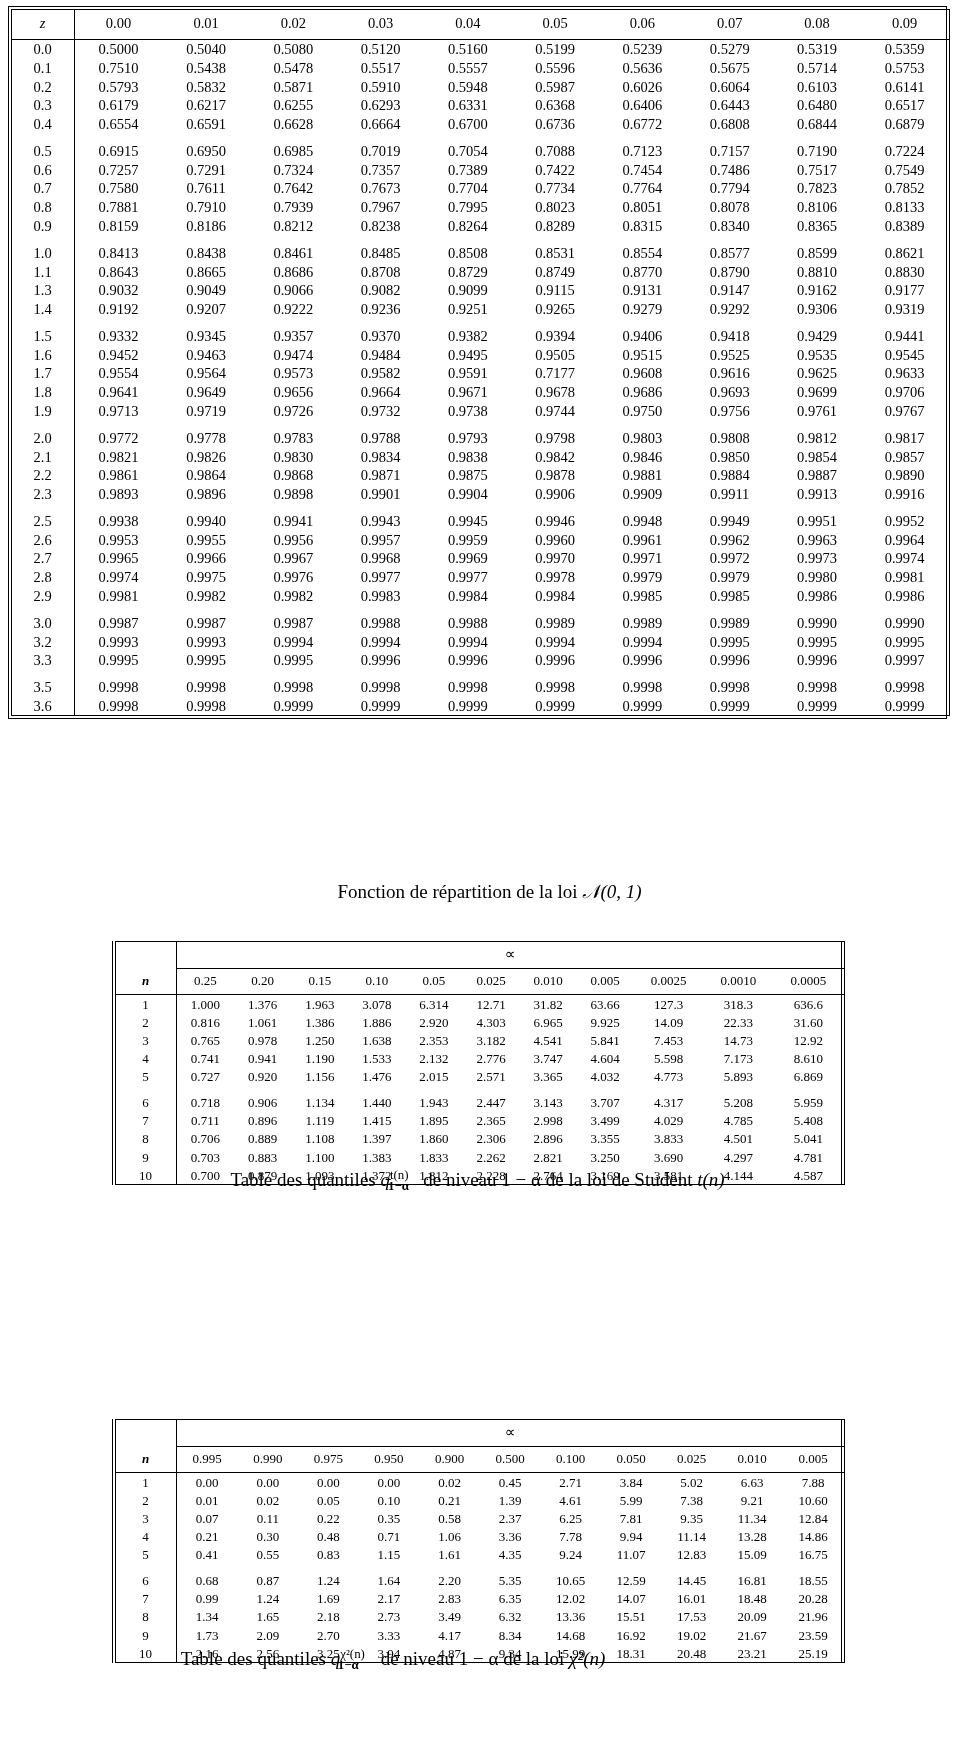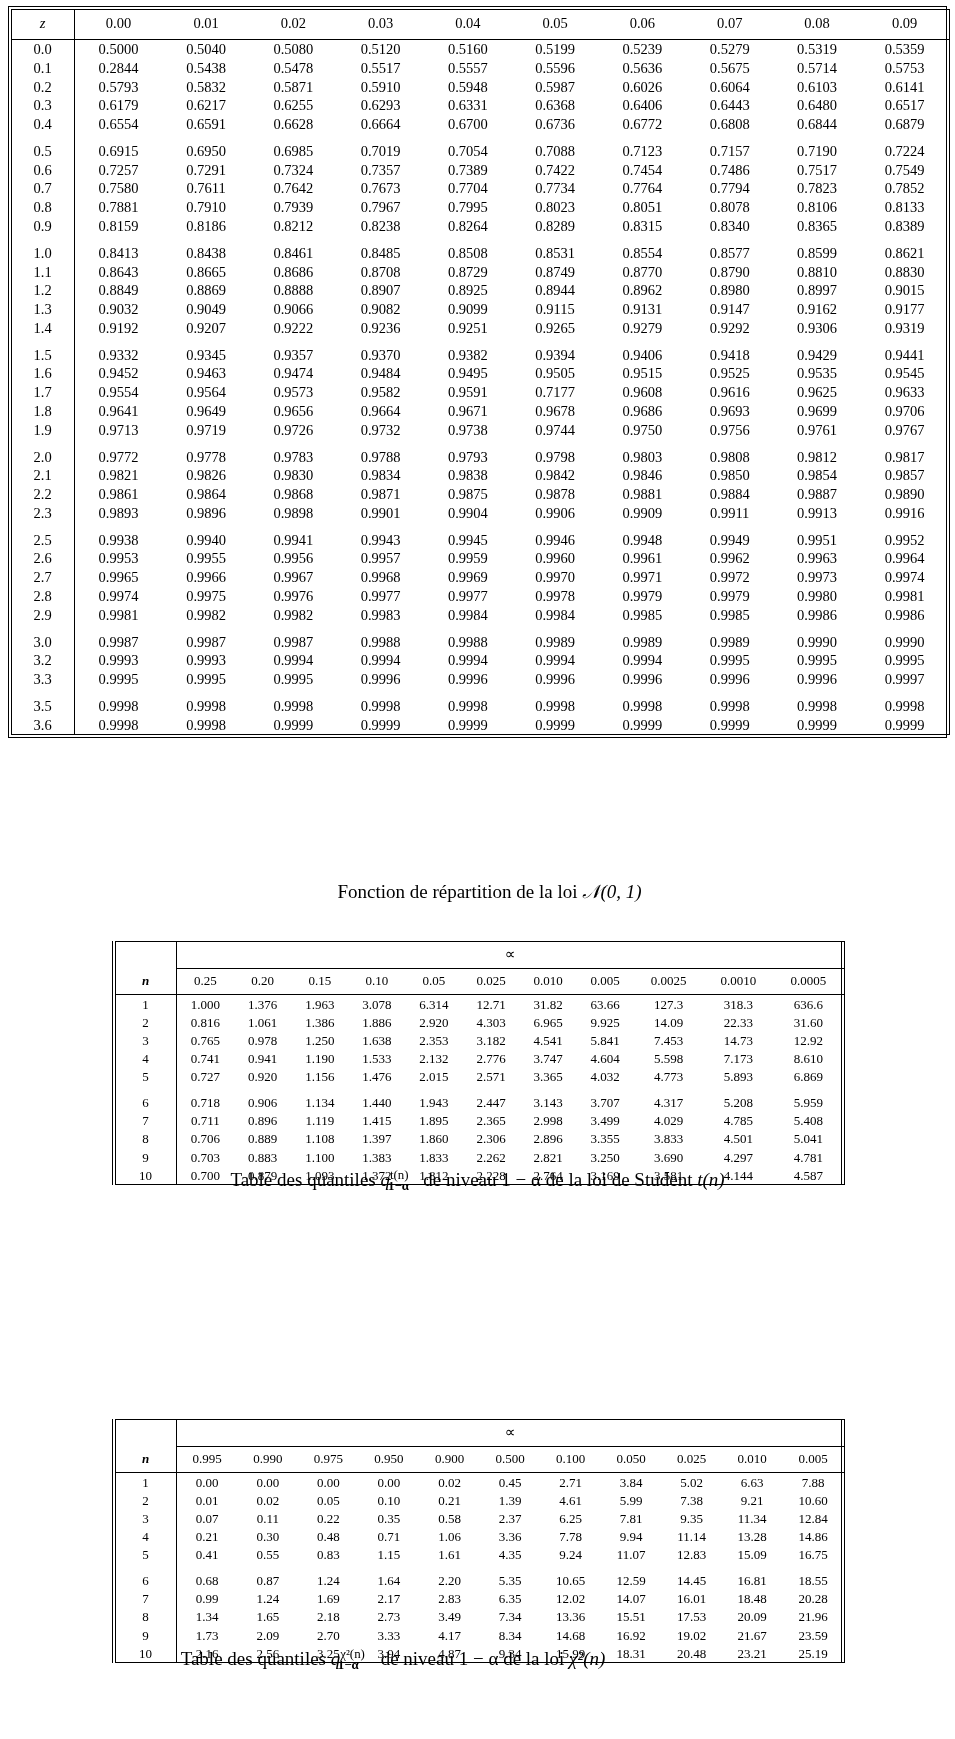--- a/index.html
+++ b/index.html
@@ -146,21 +146,21 @@
             <td>0.5120</td>
             <td>0.5160</td>
             <td>0.5199</td>
             <td>0.5239</td>
             <td>0.5279</td>
             <td>0.5319</td>
             <td>0.5359</td>
           </tr>
           <tr>
             <td class="zval">0.1</td>
-            <td>0.2844</td>
+            <td>0.7510</td>
             <td>0.5438</td>
             <td>0.5478</td>
             <td>0.5517</td>
             <td>0.5557</td>
             <td>0.5596</td>
             <td>0.5636</td>
             <td>0.5675</td>
             <td>0.5714</td>
             <td>0.5753</td>
           </tr>
@@ -286,33 +286,20 @@
             <td>0.8643</td>
             <td>0.8665</td>
             <td>0.8686</td>
             <td>0.8708</td>
             <td>0.8729</td>
             <td>0.8749</td>
             <td>0.8770</td>
             <td>0.8790</td>
             <td>0.8810</td>
             <td>0.8830</td>
-          </tr>
-          <tr>
-            <td class="zval">1.2</td>
-            <td>0.8849</td>
-            <td>0.8869</td>
-            <td>0.8888</td>
-            <td>0.8907</td>
-            <td>0.8925</td>
-            <td>0.8944</td>
-            <td>0.8962</td>
-            <td>0.8980</td>
-            <td>0.8997</td>
-            <td>0.9015</td>
           </tr>
           <tr>
             <td class="zval">1.3</td>
             <td>0.9032</td>
             <td>0.9049</td>
             <td>0.9066</td>
             <td>0.9082</td>
             <td>0.9099</td>
             <td>0.9115</td>
             <td>0.9131</td>
@@ -880,21 +867,21 @@
             <td>18.48</td>
             <td>20.28</td>
           </tr>
           <tr>
             <td class="nval">8</td>
             <td>1.34</td>
             <td>1.65</td>
             <td>2.18</td>
             <td>2.73</td>
             <td>3.49</td>
-            <td>7.34</td>
+            <td>6.32</td>
             <td>13.36</td>
             <td>15.51</td>
             <td>17.53</td>
             <td>20.09</td>
             <td>21.96</td>
           </tr>
           <tr>
             <td class="nval">9</td>
             <td>1.73</td>
             <td>2.09</td>

